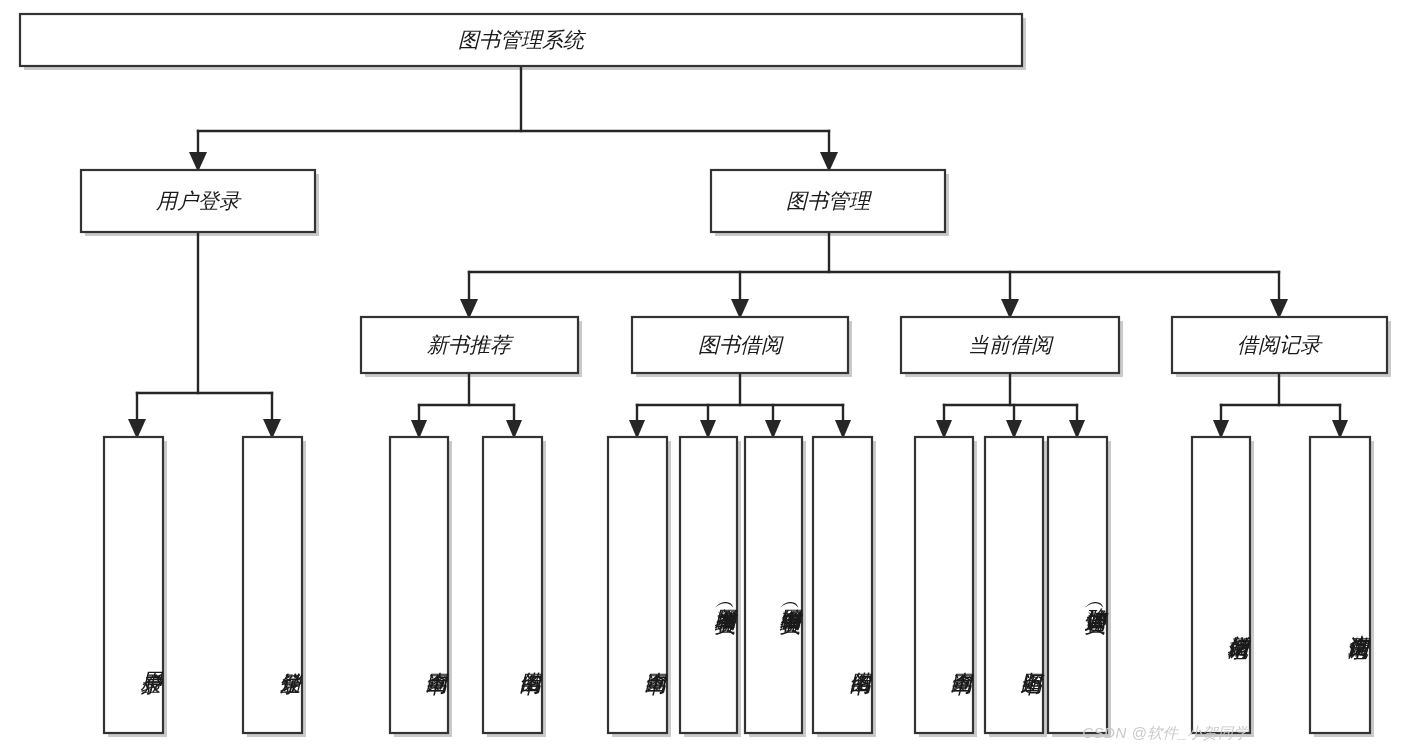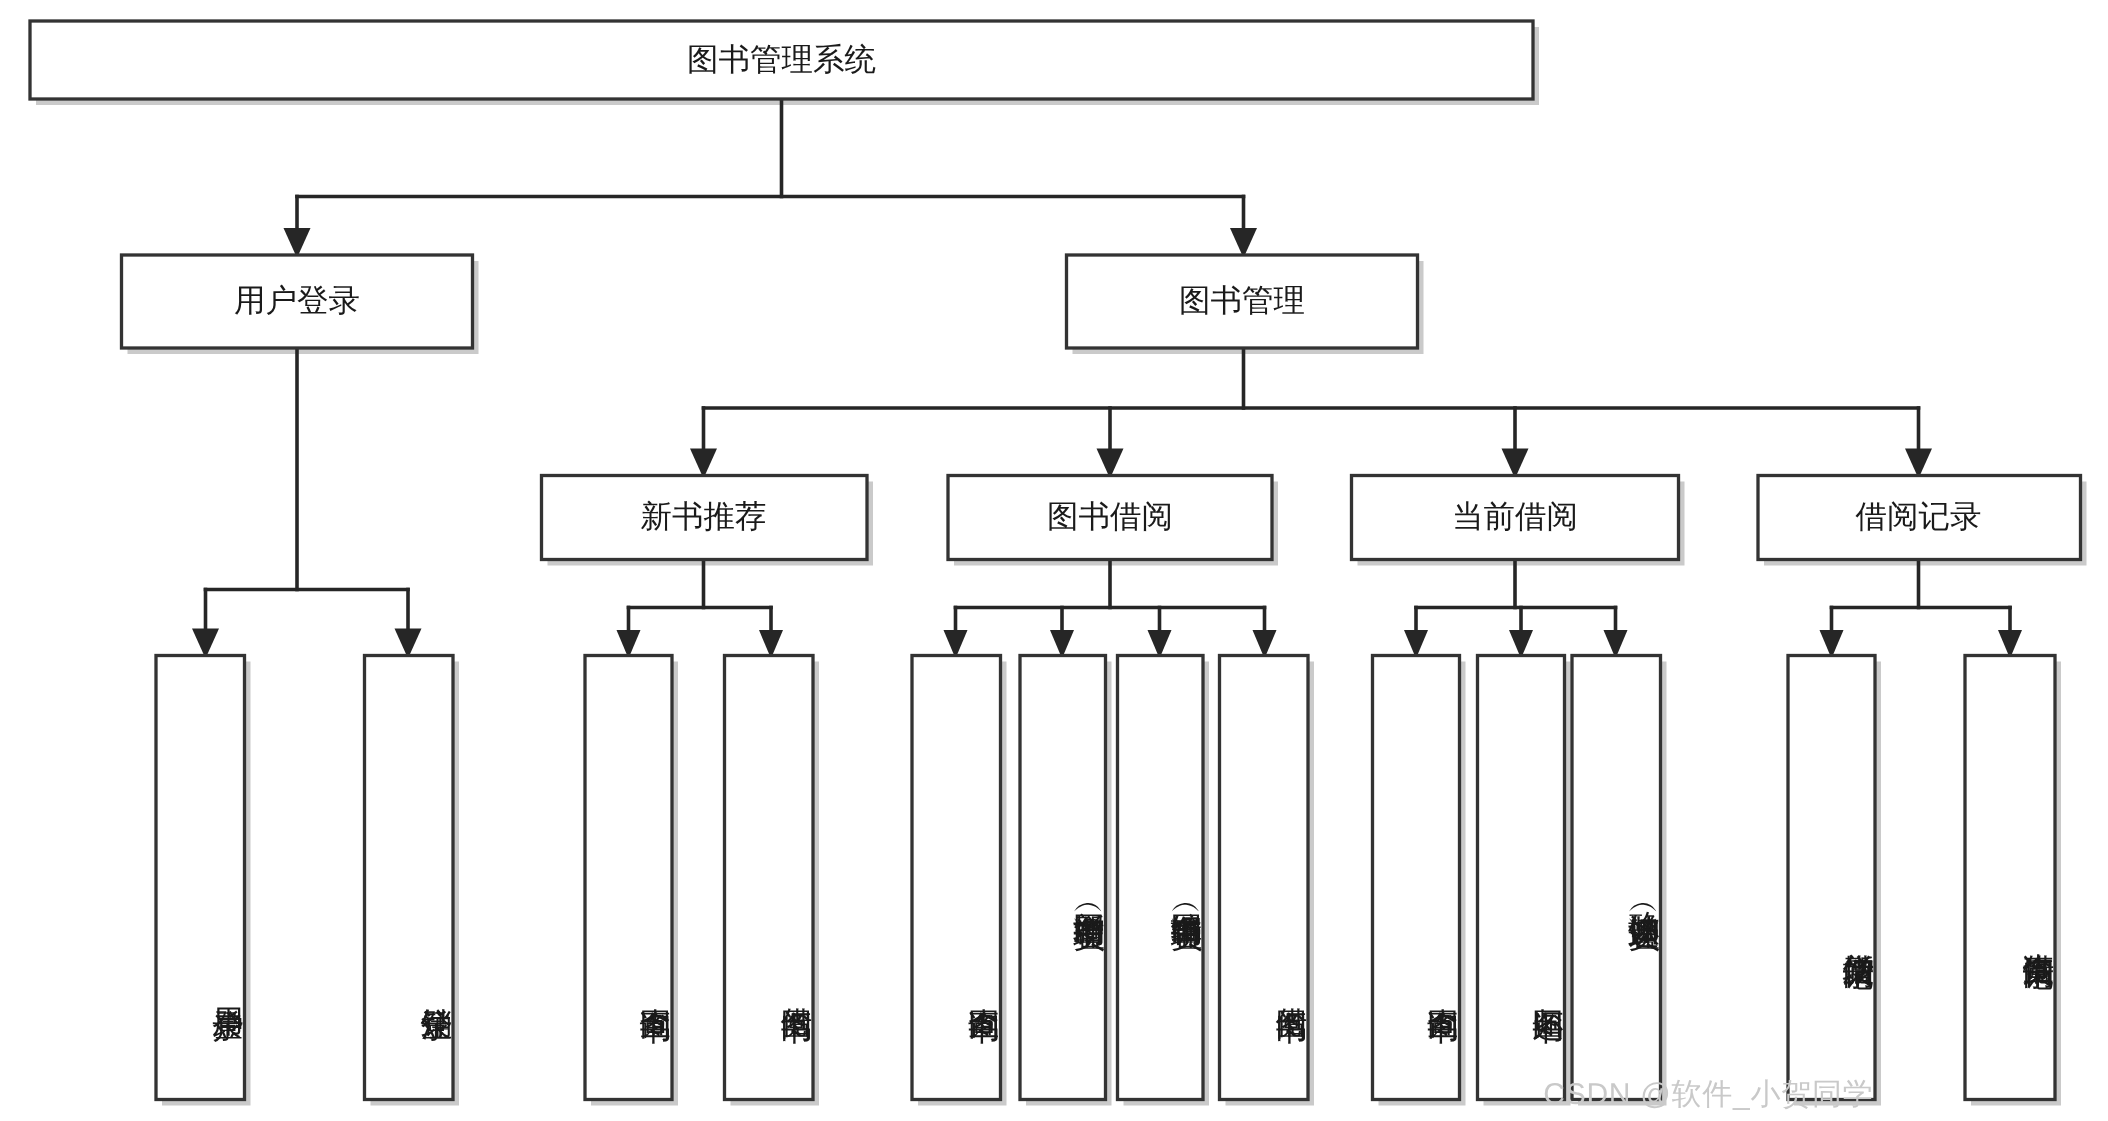--- a/index.html
+++ b/index.html
@@ -12,20 +12,21 @@
     height: 747px;
     font-family: "Liberation Sans", "DejaVu Sans", sans-serif;
     overflow: hidden;
     position: relative;
   }
   #diagram-root {
     position: absolute;
     top: 0; left: 0;
     width: 1261px;
     height: 747px;
+    font-style: italic;
   }
   svg.canvas { display: block; }
   .node-box {
     fill: #ffffff;
     stroke: #333333;
     stroke-width: 2.2;
   }
   .node-shadow {
     fill: #b8b8b8;
     opacity: 0.75;
@@ -57,21 +58,21 @@
     line-height: 1.16;
     color: #1a1a1a;
     letter-spacing: 1px;
     white-space: nowrap;
     pointer-events: none;
   }
   .watermark {
     position: absolute;
     right: 12px;
     bottom: 4px;
-    font-size: 20px;
+    font-size: 15px;
     color: #c9c9c9;
     font-family: "Liberation Sans", "DejaVu Sans", sans-serif;
     letter-spacing: 0.5px;
     white-space: nowrap;
   }
 </style>
 </head>
 <body>
 
 <div id="diagram-root">

